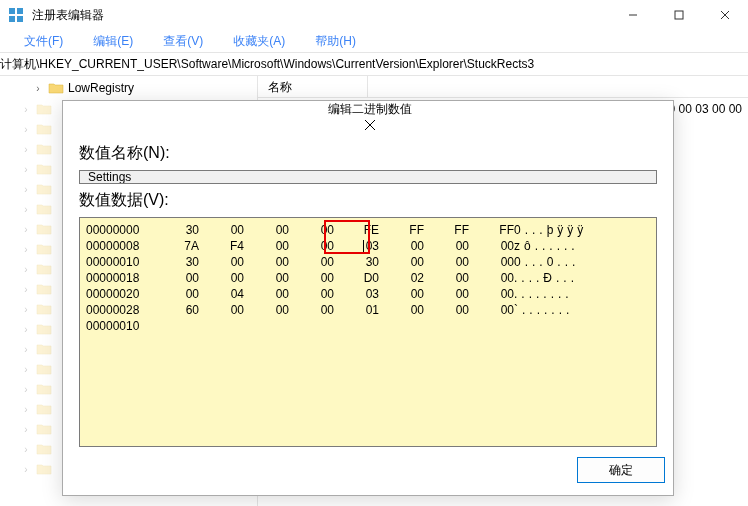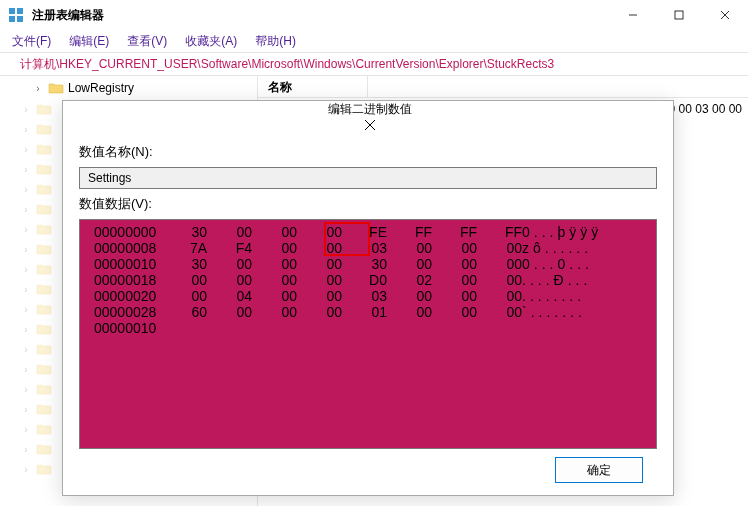--- a/index.html
+++ b/index.html
@@ -1,62 +1,62 @@
 <!DOCTYPE html>
 <html><head>
 <meta charset="utf-8">
 <style>
 * { box-sizing: border-box; margin: 0; padding: 0; font-family: "Microsoft YaHei", "Segoe UI", sans-serif; }
 body { width: 748px; height: 506px; background: #fff; position: relative; overflow: hidden; font-size: 12px; }
 
 
-.titlebar { height: 30px; display: flex; align-items: center; padding-left: 8px; background: #fff; font-weight: bold; }
+.titlebar { height: 30px; display: flex; align-items: center; padding-left: 8px; background: #fff; }
 .titlebar .app-icon { width: 16px; height: 16px; margin-right: 8px; }
 .titlebar .title { font-size: 12px; color: #000; flex: 1; }
 .win-controls { display: flex; }
 .win-btn { width: 46px; height: 30px; display: flex; align-items: center; justify-content: center; color: #000; }
 .win-btn svg { stroke: #333; }
 
 .menubar { height: 22px; display: flex; align-items: center; padding-left: 4px; gap: 2px; }
-.menu-item { padding: 2px 8px; font-size: 12px; color: #4c1d95; }
-
-.addressbar { height: 24px; border-top: 1px solid #e5e5e5; border-bottom: 1px solid #e5e5e5; display: flex; align-items: center; padding-left: 20px; font-size: 12px; color: #be185d; }
+.menu-item { padding: 2px 8px; font-size: 12px; color: #3b82f6; margin-left: 12px; }
+
+.addressbar { height: 24px; border-top: 1px solid #e5e5e5; border-bottom: 1px solid #e5e5e5; display: flex; align-items: center; padding-left: 0; font-size: 12px; color: #000000; }
 
 .content { display: flex; height: 430px; }
 .tree-panel { width: 258px; border-right: 1px solid #e5e5e5; overflow: hidden; position: relative; }
 .tree-item { display: flex; align-items: center; height: 20px; padding-left: 6px; gap: 4px; font-size: 12px; }
 .tree-item .expander { width: 12px; display: flex; justify-content: center; color: #666; font-size: 10px; }
 .tree-item .folder-icon { width: 16px; height: 14px; }
 .tree-item.faded { opacity: 0.3; }
 .tree-column { display: flex; flex-direction: column; gap: 1px; padding-top: 2px; }
 .tree-indent { padding-left: 32px; }
 .tree-indent2 { padding-left: 20px; }
 
 .list-panel { flex: 1; }
 .list-header { display: flex; height: 22px; border-bottom: 1px solid #e5e5e5; }
-.list-header .col { padding: 3px 10px; font-size: 12px; border-right: 1px solid #e5e5e5; font-weight: bold; }
+.list-header .col { padding: 3px 10px; font-size: 12px; border-right: 1px solid #e5e5e5; }
 .list-row { padding: 4px 10px; font-size: 12px; color: #000; }
 
 
 .dialog { position: absolute; left: 62px; top: 100px; width: 612px; height: 396px; background: #fff; border: 1px solid #aaa; box-shadow: 0 4px 20px rgba(0,0,0,0.15); }
 .dlg-titlebar { height: 30px; display: flex; align-items: center; padding: 0 8px 0 12px; flex-direction: column; }
 .dlg-title { flex: 1; font-size: 12px; }
 .dlg-close { width: 28px; height: 28px; display: flex; align-items: center; justify-content: center; }
 .dlg-body { padding: 6px 16px 10px 16px; }
-.dlg-label { font-size: 13px; margin: 6px 0 6px 0; display: block; }
-.dlg-input { width: 578px; height: 22px; border: 1px solid #7a7a7a; background: #f0f0f0; padding: 0 8px; font-size: 12px; color: #000; }
-.hex-box { width: 578px; height: 230px; border: 1px solid #7a7a7a; background: #be185d; font-family: "Courier New", monospace; font-size: 14px; padding: 4px 14px; line-height: 16px; position: relative; overflow: hidden; }
+.dlg-label { font-size: 16px; margin: 6px 0 6px 0; display: block; }
+.dlg-input { width: 578px; height: 14px; border: 1px solid #7a7a7a; background: #f0f0f0; padding: 0 8px; font-size: 12px; color: #000; }
+.hex-box { width: 578px; height: 230px; border: 1px solid #7a7a7a; background: #fef9c3; font-family: "Courier New", monospace; font-size: 12px; padding: 4px 6px; line-height: 16px; position: relative; overflow: hidden; }
 .hex-row { display: flex; white-space: pre; }
 .hex-offset { width: 68px; }
 .hex-bytes { width: 360px; display: flex; }
 .hex-byte { width: 45px; text-align: right; }
 .hex-ascii { flex: 1; letter-spacing: 4px; }
 .red-box { position: absolute; border: 2px solid #e60000; pointer-events: none; }
 .cursor { display: inline-block; width: 1px; height: 14px; background: #000; vertical-align: middle; margin-right: 2px; }
-.dlg-buttons { position: absolute; right: 30px; bottom: 12px; display: flex; gap: 10px; }
+.dlg-buttons { position: absolute; right: 8px; bottom: 12px; display: flex; gap: 10px; }
 .dlg-btn { width: 88px; height: 26px; border: 1px solid #7a7a7a; background: #fdfdfd; font-size: 12px; }
 .dlg-btn.primary { border: 1px solid #0078d4; }
 
 .folder-svg { fill: #f8d775; stroke: #d9b33a; stroke-width: 0.5; }
 </style>
 </head>
 <body>
 
 <div class="titlebar">
   <svg class="app-icon" viewBox="0 0 16 16">

